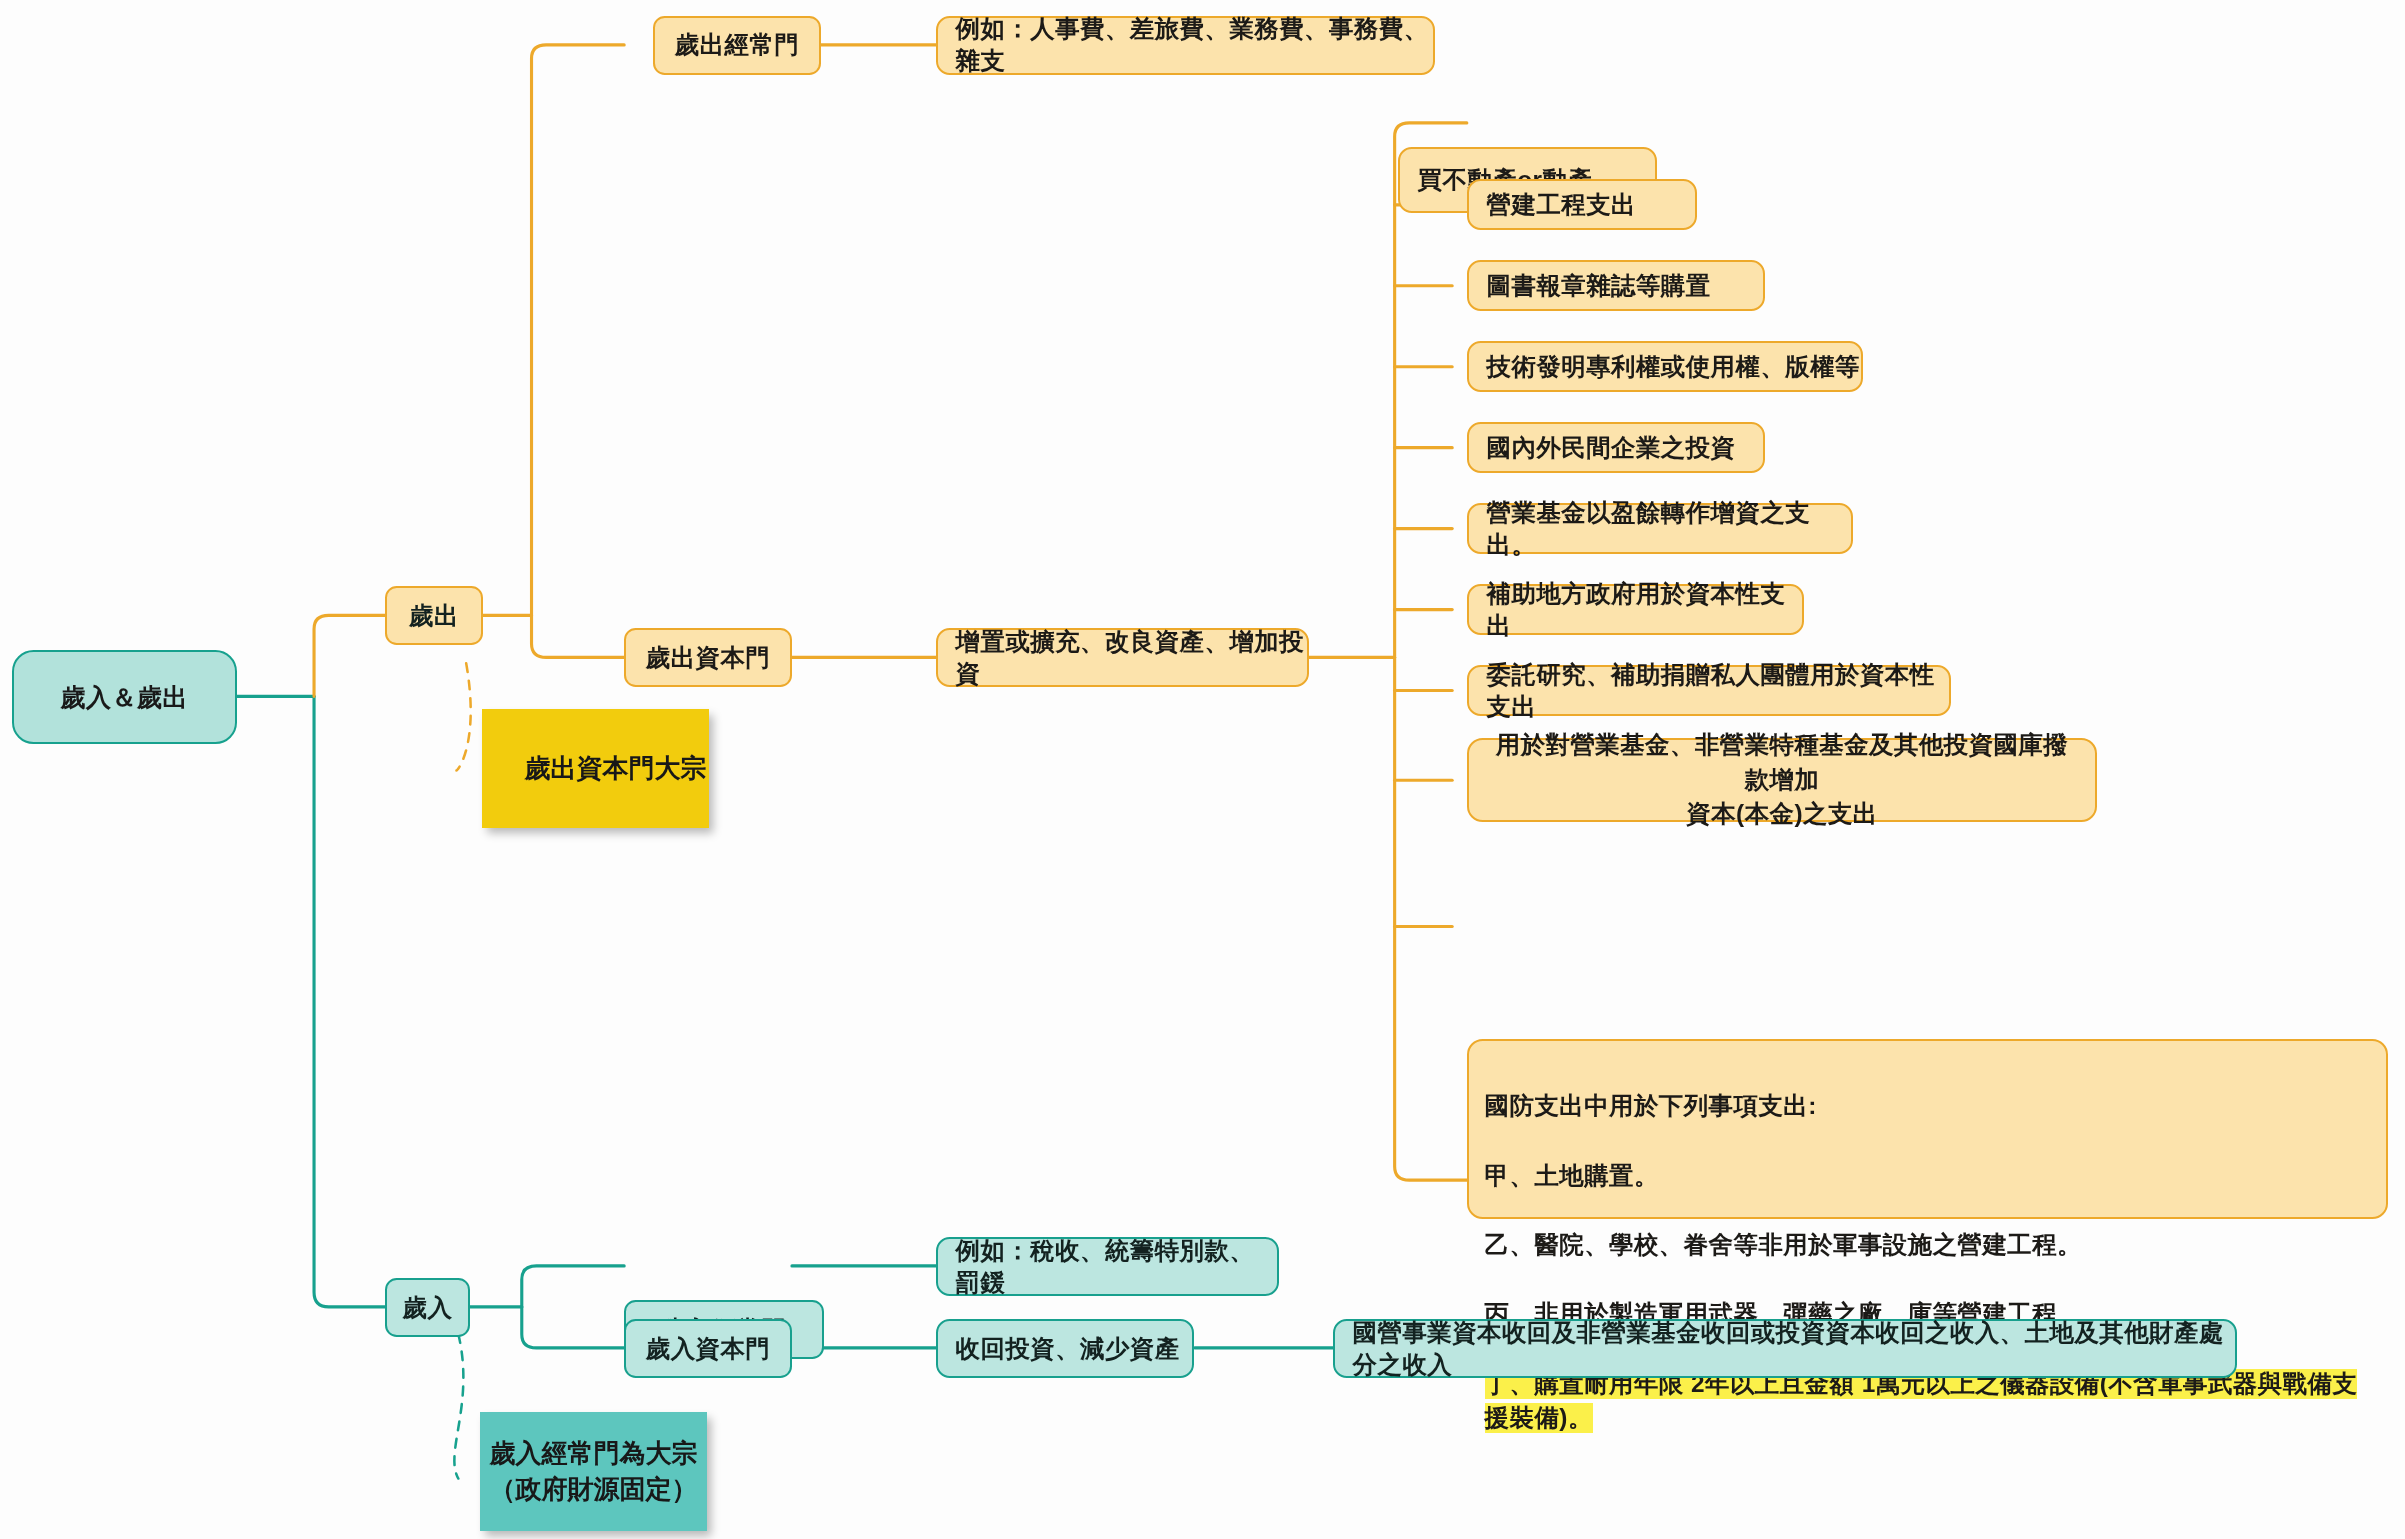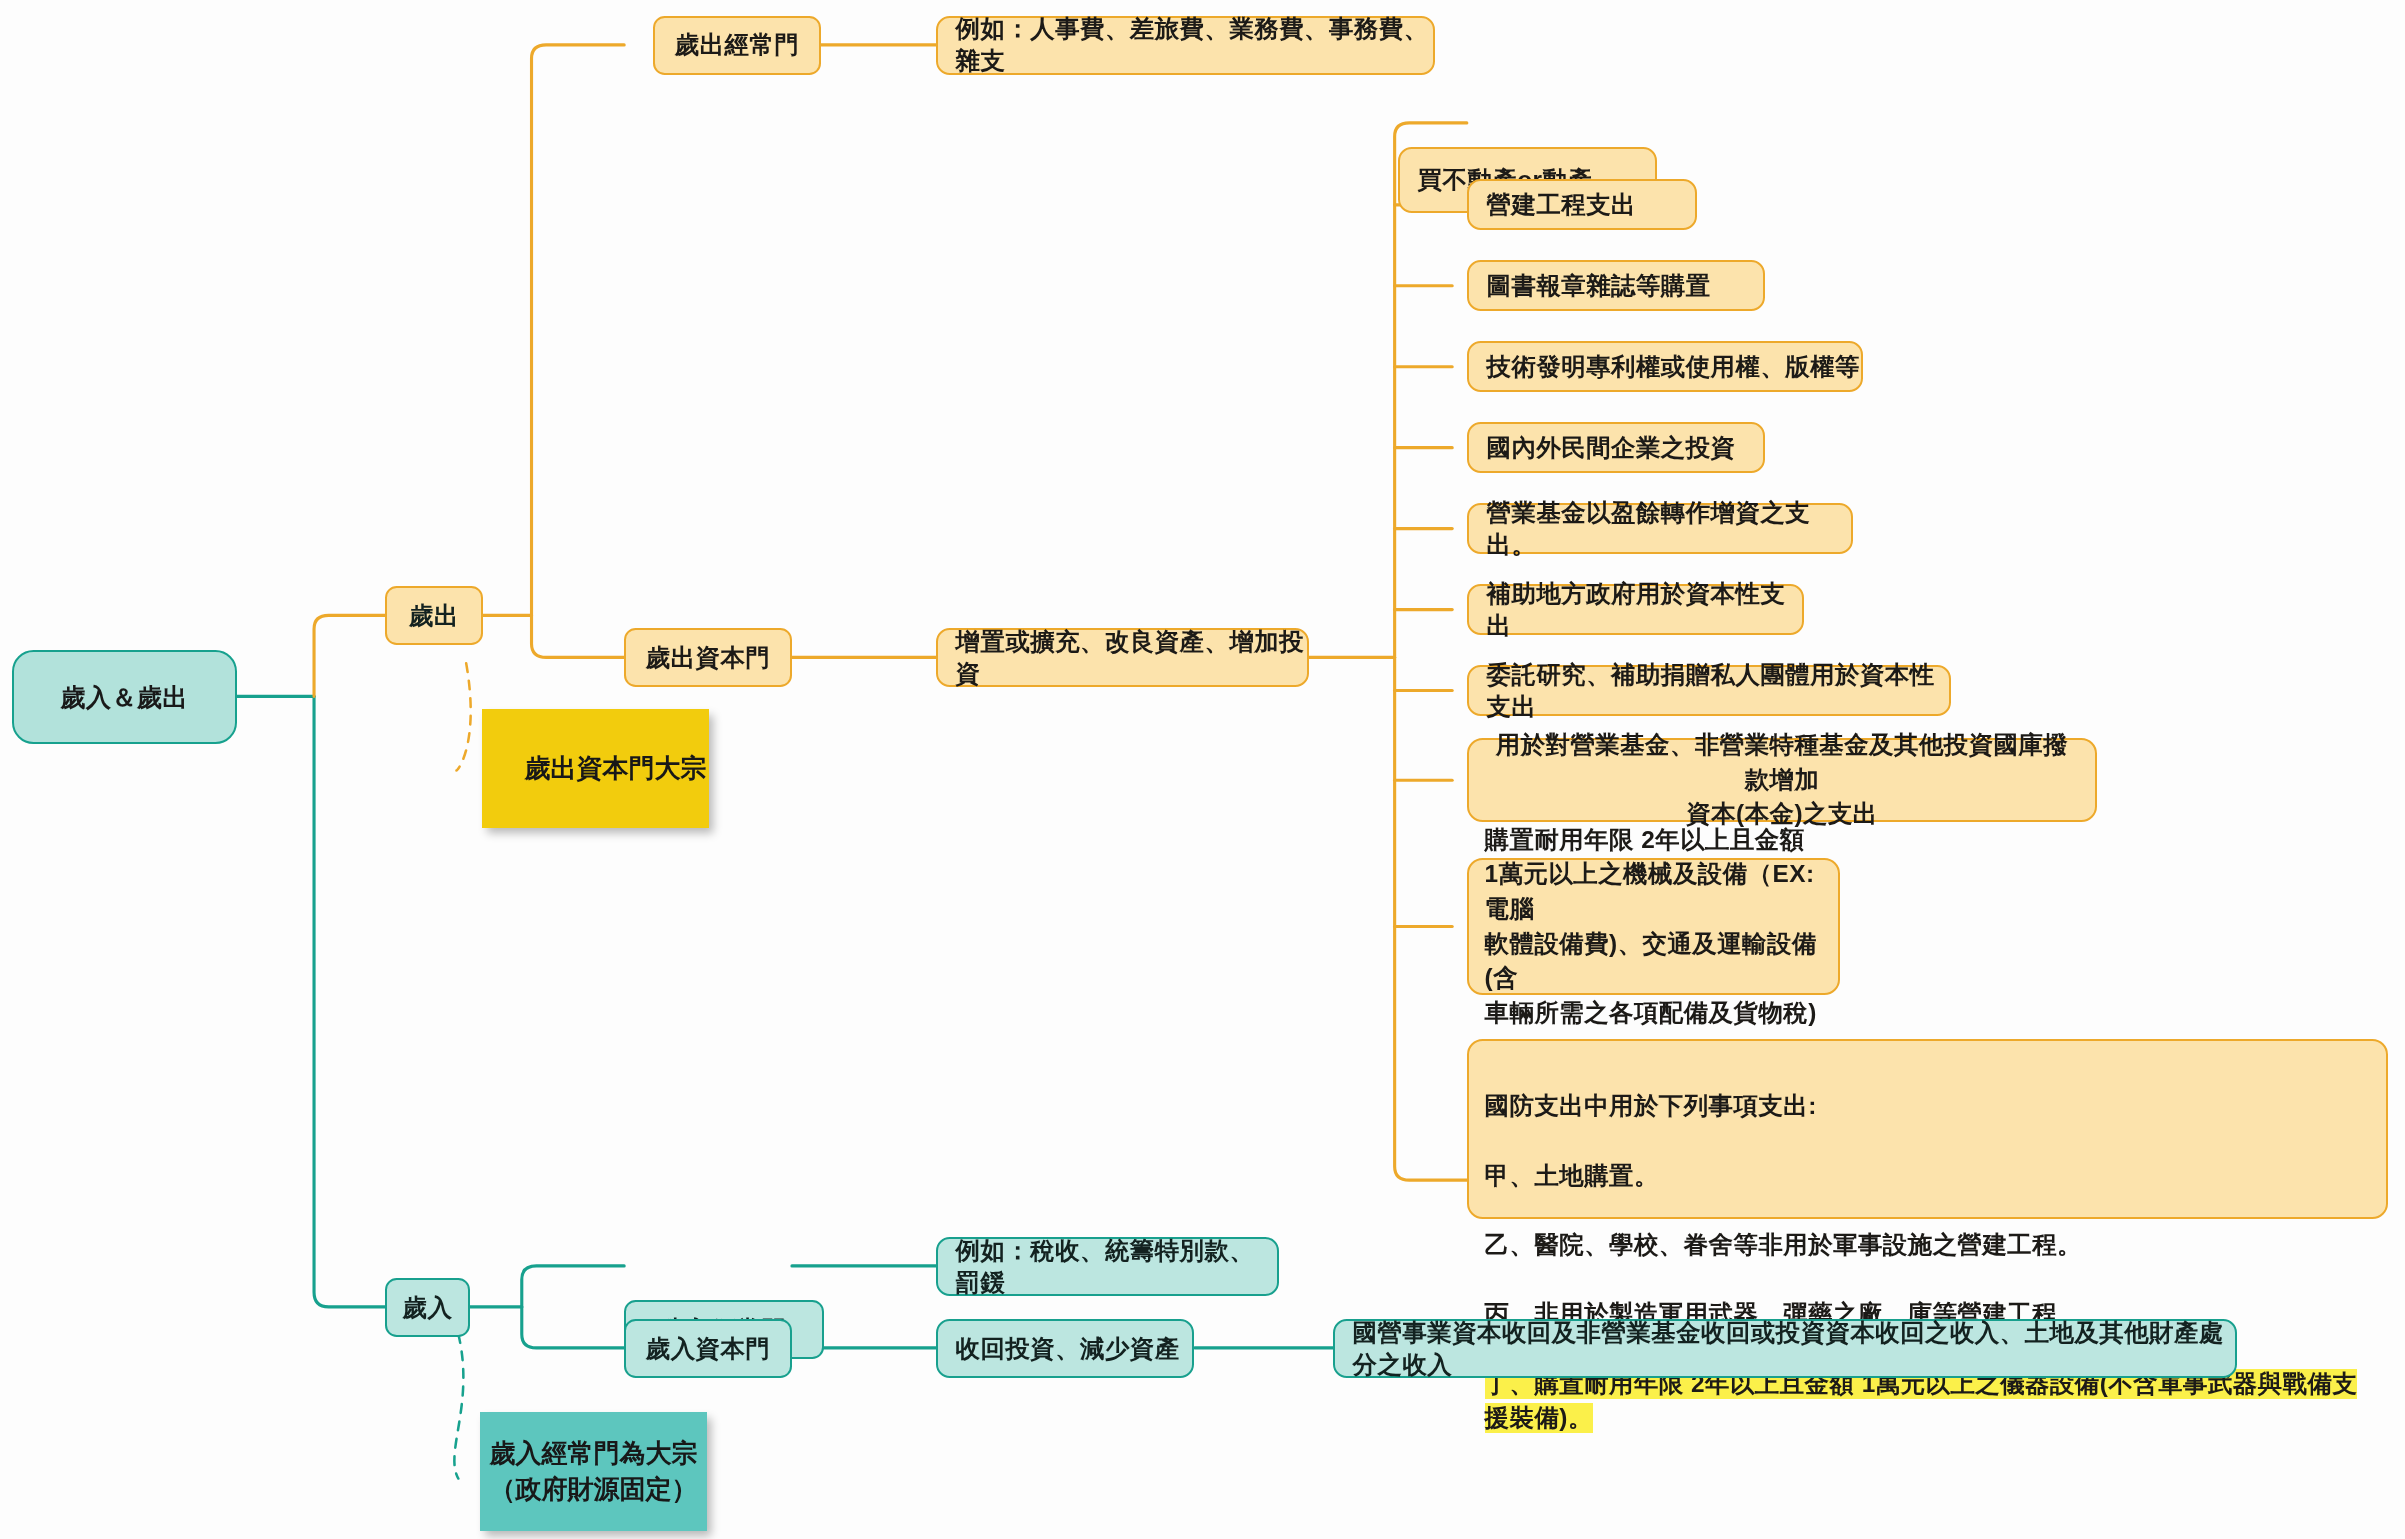--- a/index.html
+++ b/index.html
@@ -192,26 +192,20 @@
   <div class="node y wide-node" style="left:1467px; top:584px; width:337px; height:51px;">
     <span>補助地方政府用於資本性支出</span>
   </div>
   <div class="node y wide-node" style="left:1467px; top:665px; width:484px; height:51px;">
     <span>委託研究、補助捐贈私人團體用於資本性支出</span>
   </div>
   <div class="node y multiline" style="left:1467px; top:738px; width:630px; height:84px;text-align:center;">
     <span class="ml-inner">用於對營業基金、非營業特種基金及其他投資國庫撥款增加
  資本(本金)之支出</span>
   </div>
-  <div class="node y multiline" style="left:1467px; top:858px; width:373px; height:137px;">
-    <span class="ml-inner">購置耐用年限 2年以上且金額
-1萬元以上之機械及設備（EX:電腦
-軟體設備費)、交通及運輸設備(含
-車輛所需之各項配備及貨物稅)</span>
-  </div>
 
   <div class="node y multiline" style="left:1467px; top:1039px; width:921px; height:180px; align-items:flex-start; padding-top:13.7px;">
     <div class="ml-inner">
       <div>國防支出中用於下列事項支出:</div>
       <div> 甲、土地購置。</div>
       <div> 乙、醫院、學校、眷舍等非用於軍事設施之營建工程。</div>
       <div> 丙、非用於製造軍用武器、彈藥之廠、庫等營建工程。</div>
       <div><span class="hl">丁、購置耐用年限 2年以上且金額 1萬元以上之儀器設備(不含軍事武器與戰備支援裝備)。</span></div>
     </div>
   </div>

